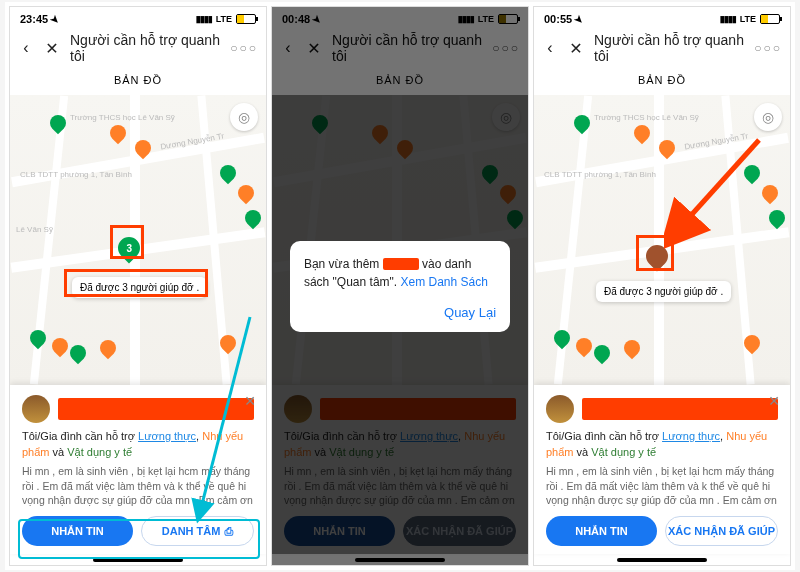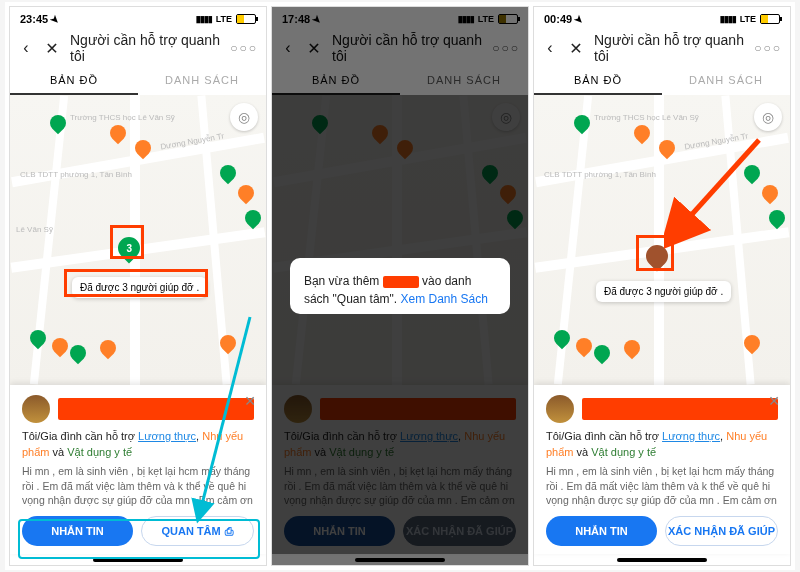--- a/index.html
+++ b/index.html
@@ -52,21 +52,21 @@
   .nav {
     height: 34px;
     display:flex; align-items:center;
     padding: 0 8px;
     gap:10px;
   }
   .nav .icon { width:16px; text-align:center; font-size:16px; color:#222; }
   .nav .title { flex:1; font-size:14px; color:#222; }
   .nav .more { letter-spacing:2px; color:#888; font-size:12px; }
   
-  .tabs { display:flex; height:30px; }
+  .tabs { display:flex; height:30px;flex-direction:column; }
   .tab { flex:1; text-align:center; font-size:11px; letter-spacing:1px; line-height:30px; color:#aaa; }
   .tab.active { color:#000; border-bottom:2px solid #333; }
   
   .map {
     flex:1;
     position:relative;
     background: linear-gradient(#f7f6f2,#f3f1ec);
     overflow:hidden;
   }
   .road {
@@ -204,41 +204,41 @@
         <div class="avatar"></div>
         <div class="redbar"></div>
       </div>
       <div class="need">
         <span>Tôi/Gia đình cần hỗ trợ </span><span class="cat1">Lương thực</span><span>, </span><span class="cat2">Nhu yếu phẩm</span><span> và </span><span class="cat3">Vật dụng y tế</span>
       </div>
       <div class="desc">Hi mn , em là sinh viên , bị kẹt lại hcm mấy tháng rồi . Em đã mất việc làm thêm và k thể về quê hi vọng nhận được sự giúp đỡ của mn . Em cảm ơn</div>
       <div class="btns">
         <div class="btn primary">NHẮN TIN</div>
         <div class="btn secondary">
-            <span>QUAN TÂM</span> 
+            <span>DANH TÂM</span> 
             <span>⎙</span>
           </div>
       </div>
     </div>
     <div class="homebar"></div>
 
     <div class="cyanbox" style="left:8px; bottom:6px; width:242px; height:40px"></div>
     <svg class="cyan-arrow-svg" style="left:170px; top:300px" width="80" height="220">
       <defs>
           <marker id="ca" markerWidth="8" markerHeight="8" refX="4" refY="4" orient="auto">
             <path d="M0,0 L8,4 L0,8 z" fill="#00bcd4"></path>
           </marker>
         </defs>
       <line x1="70" y1="10" x2="20" y2="205" stroke="#00bcd4" stroke-width="3" marker-end="url(#ca)"></line>
     </svg>
   </div>
 
   <div class="phone dimmed">
     <div class="statusbar">
-      <span><span>17:48</span> <span class="arrow-send">➤</span></span>
+      <span><span>00:48</span> <span class="arrow-send">➤</span></span>
       <span class="right">
         <span class="sig">▮▮▮▮</span>
         <span class="lte">LTE</span>
         <span class="batt">
             <i></i>
           </span>
       </span>
     </div>
     <div class="nav">
       <span class="icon">‹</span>
@@ -277,27 +277,28 @@
         <div class="btn primary">NHẮN TIN</div>
         <div class="btn confirm">XÁC NHẬN ĐÃ GIÚP</div>
       </div>
     </div>
     <div class="homebar"></div>
     <div class="dim">
       <div class="dialog">
         <div class="body">
           <span>Bạn vừa thêm </span><span class="mask"></span><span> vào danh sách "Quan tâm". </span><span class="link">Xem Danh Sách</span>
         </div>
+        <div class="foot">Quay Lại</div>
       </div>
     </div>
   </div>
 
   <div class="phone">
     <div class="statusbar">
-      <span><span>00:49</span> <span class="arrow-send">➤</span></span>
+      <span><span>00:55</span> <span class="arrow-send">➤</span></span>
       <span class="right">
         <span class="sig">▮▮▮▮</span>
         <span class="lte">LTE</span>
         <span class="batt">
             <i></i>
           </span>
       </span>
     </div>
     <div class="nav">
       <span class="icon">‹</span>

